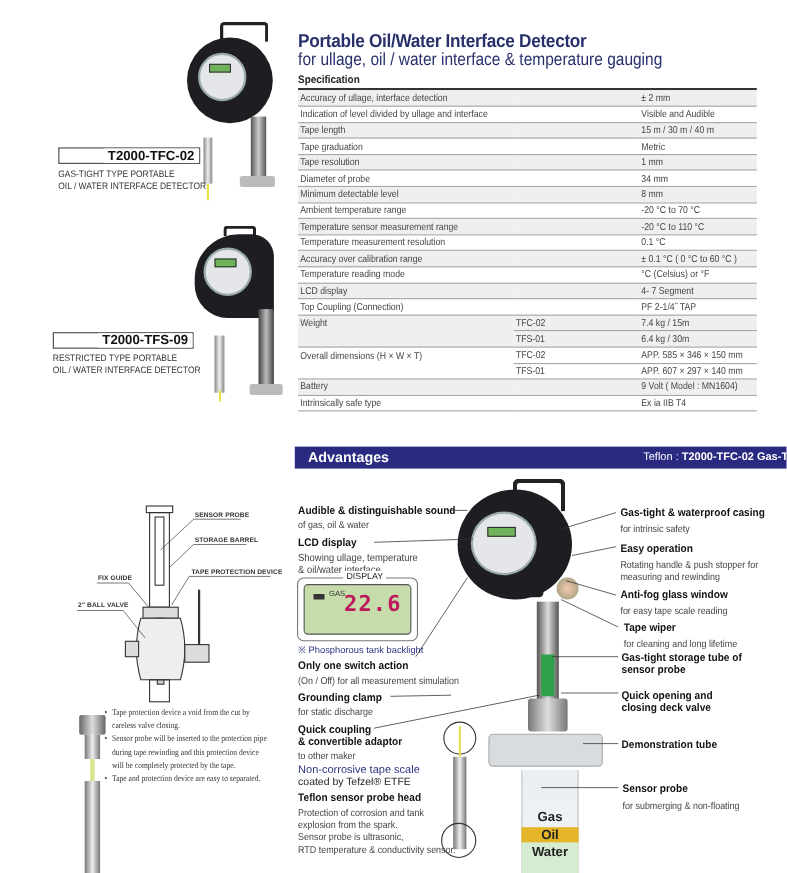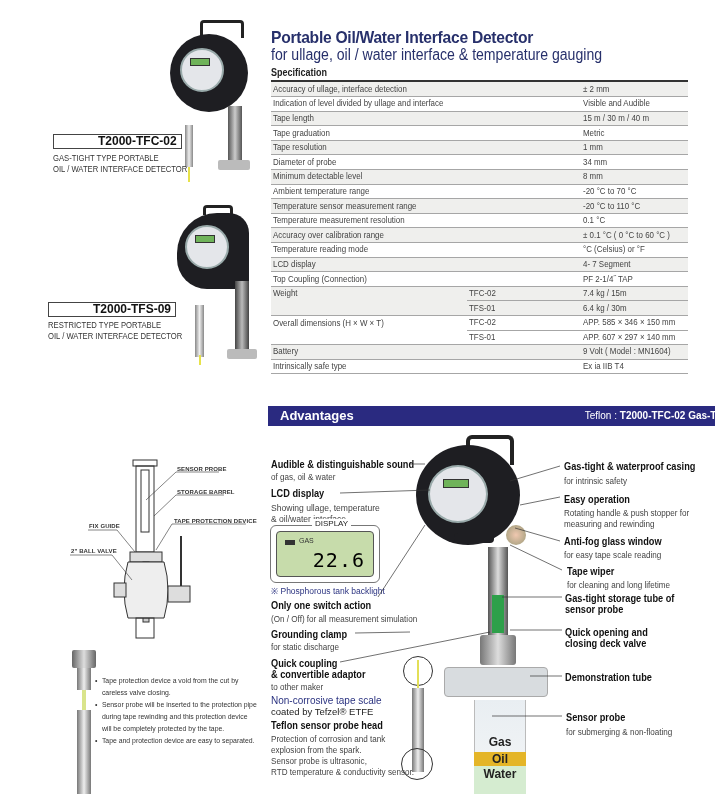--- a/index.html
+++ b/index.html
@@ -51,21 +51,21 @@
   .disp-screen { left: 276px; top: 531px; width: 98px; height: 46px; background: #c7dcab; border: 1px solid #555; border-radius: 4px; }
 
   
   .tank { left: 474px; top: 700px; width: 52px; height: 94px; background: linear-gradient(#e9eef2, #f4f6f7); border-left: 1px solid #bbb; border-right: 1px solid #bbb; }
   .layer-oil { left: 474px; top: 752px; width: 52px; height: 14px; background: #e4b528; }
   .layer-water { left: 474px; top: 766px; width: 52px; height: 28px; background: #d5ecd0; }
   .layer-lbl { font-size: 12px; font-weight: bold; color: #222; width: 52px; text-align: center; }
 
   
   .dlbl { font-size: 6px; font-weight: bold; color: #333; white-space: nowrap; letter-spacing: 0.1px; }
-  .bullets { left: 95px; top: 675px; width: 170px; font-size: 8px; color: #333; line-height: 12px; }
+  .bullets { left: 95px; top: 642px; width: 170px; font-size: 8px; color: #333; line-height: 12px; font-family: Liberation Serif, serif; }
   .bullets li { list-style: none; position: relative; padding-left: 8px; transform: scaleX(0.86); transform-origin: left; width: 200px; }
   .bullets li::before { content: "•"; position: absolute; left: 0; }
 </style>
 </head>
 <body>
 
 <div class="abs title">Portable Oil/Water Interface Detector</div>
 <div class="abs subtitle">for ullage, oil / water interface &amp; temperature gauging</div>
 <div class="abs spec-head">Specification</div>
 <div class="abs spec-rule"></div>
@@ -301,21 +301,21 @@
 <div class="abs d" style="left:271px;top:502px;font-size:9.5px;">
   <div>Showing ullage, temperature</div>
     <div>&amp; oil/water interface</div>
 </div>
 
 <div class="abs disp-frame"></div>
 <div class="abs disp-label">DISPLAY</div>
 <div class="abs disp-screen">
   <div class="abs" style="left:8px;top:8px;width:10px;height:5px;background:#333;"></div>
   <div class="abs" style="left:22px;top:5px;font-size:7px;color:#333;">GAS</div>
-  <div class="abs" style="right:8px;top:16px;font-size:20px;font-weight:normal;color:#000000;font-family:'DejaVu Sans Mono',monospace;letter-spacing:1px;">22.6</div>
+  <div class="abs" style="right:8px;top:4px;font-size:20px;font-weight:bold;color:#be185d;font-family:'DejaVu Sans Mono',monospace;letter-spacing:1px;">22.6</div>
 </div>
 <div class="abs" style="left:271px;top:585px;font-size:8.5px;color:#2b3380;white-space:nowrap;">※ Phosphorous tank backlight</div>
 
 <div class="abs h" style="left:271px;top:600px;">Only one switch action</div>
 <div class="abs d" style="left:271px;top:614px;">(On / Off) for all measurement simulation</div>
 
 <div class="abs h" style="left:271px;top:629px;">Grounding clamp</div>
 <div class="abs d" style="left:271px;top:642px;">for static discharge</div>
 
 <div class="abs h" style="left:271px;top:658px;line-height:11px;">

